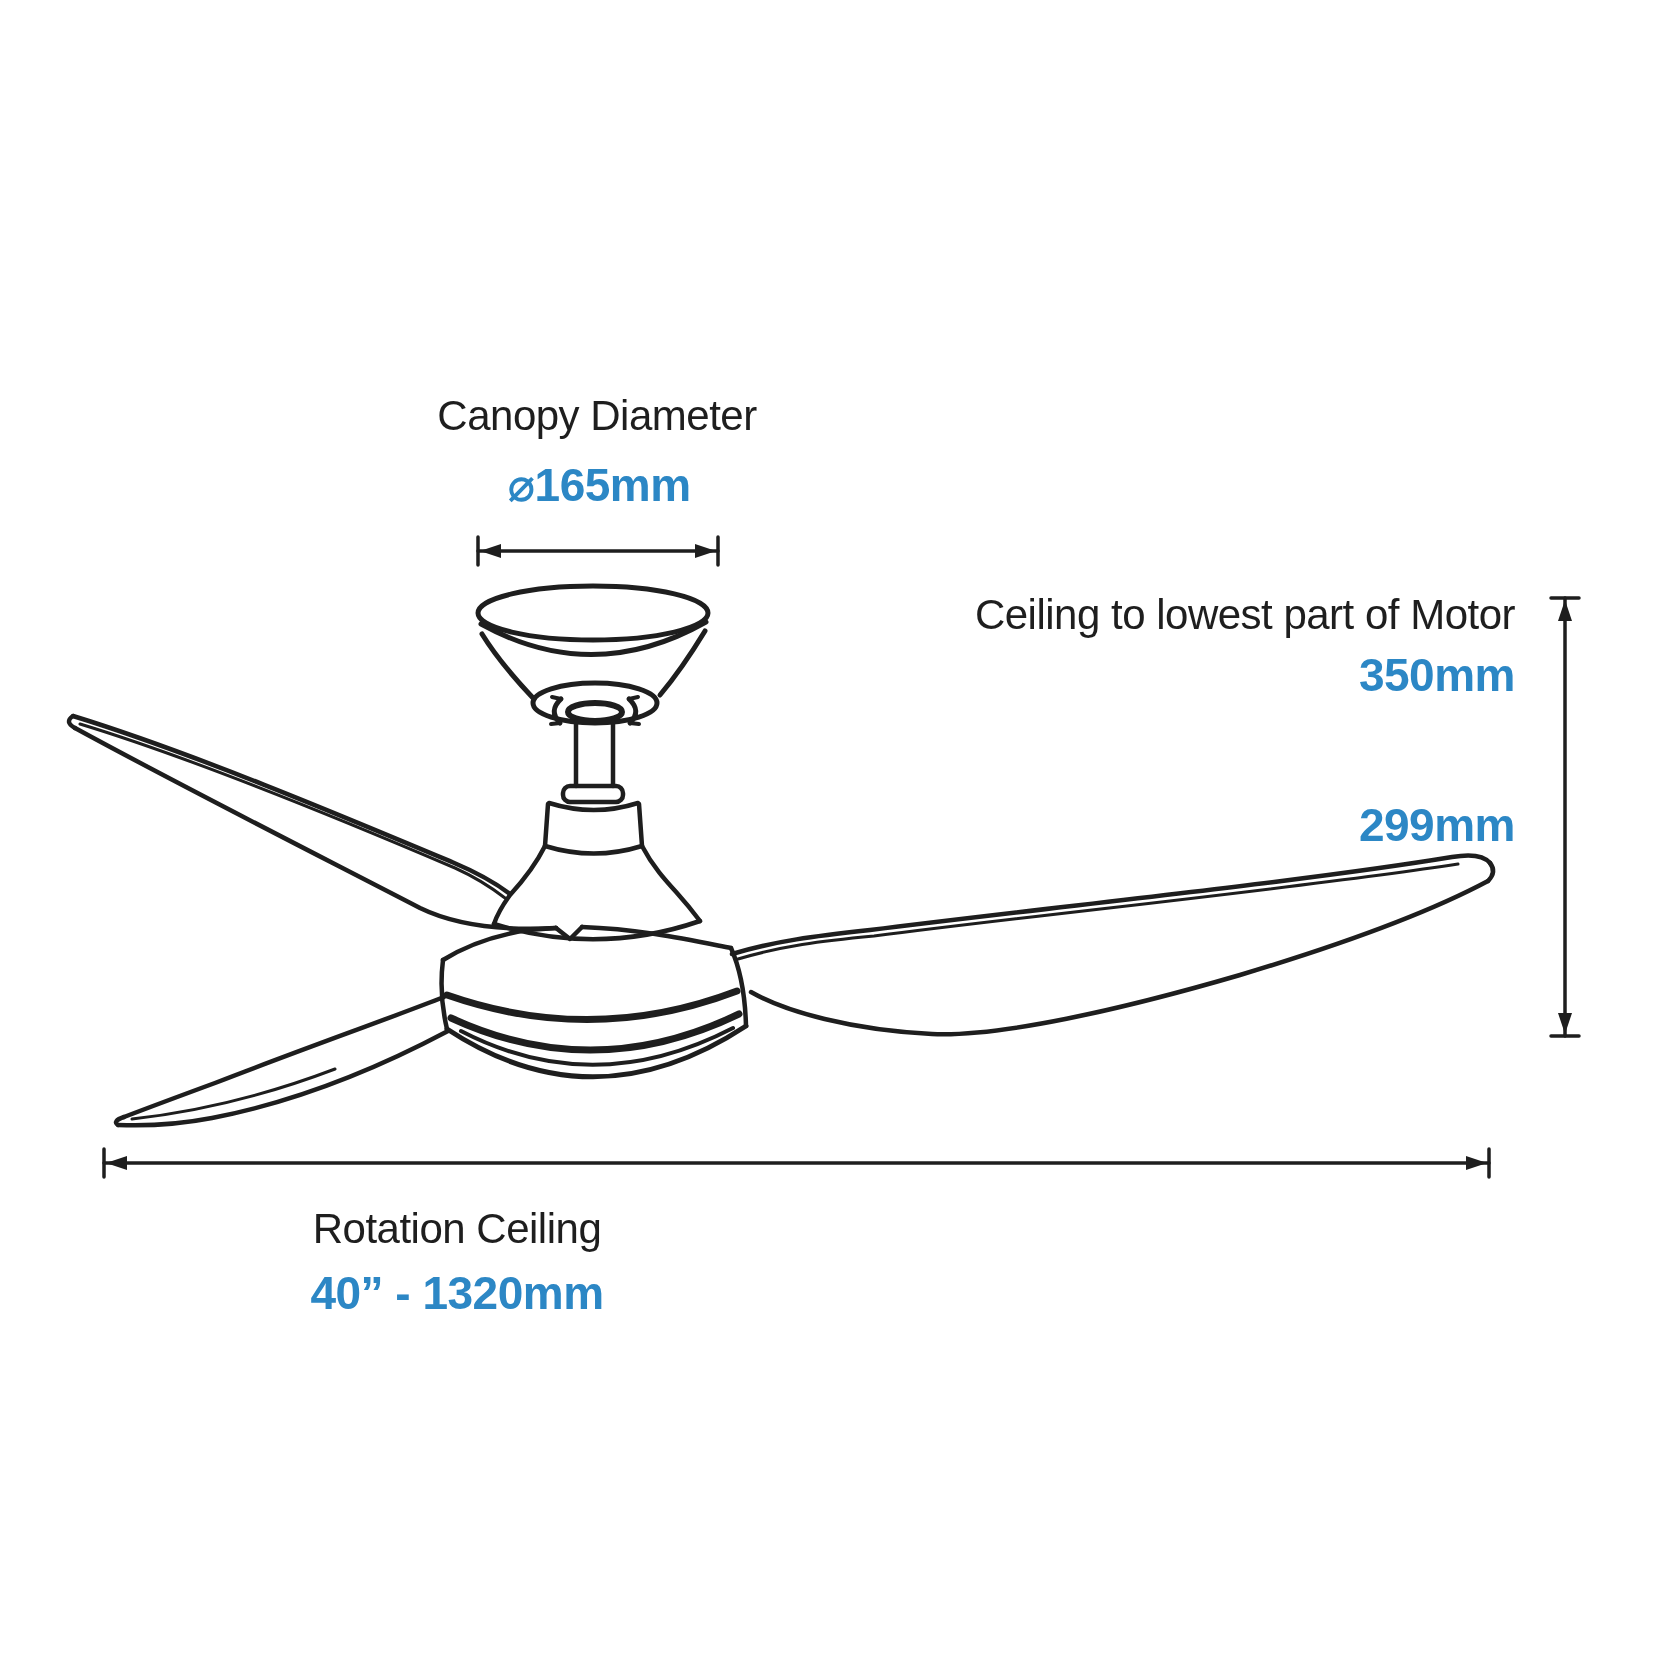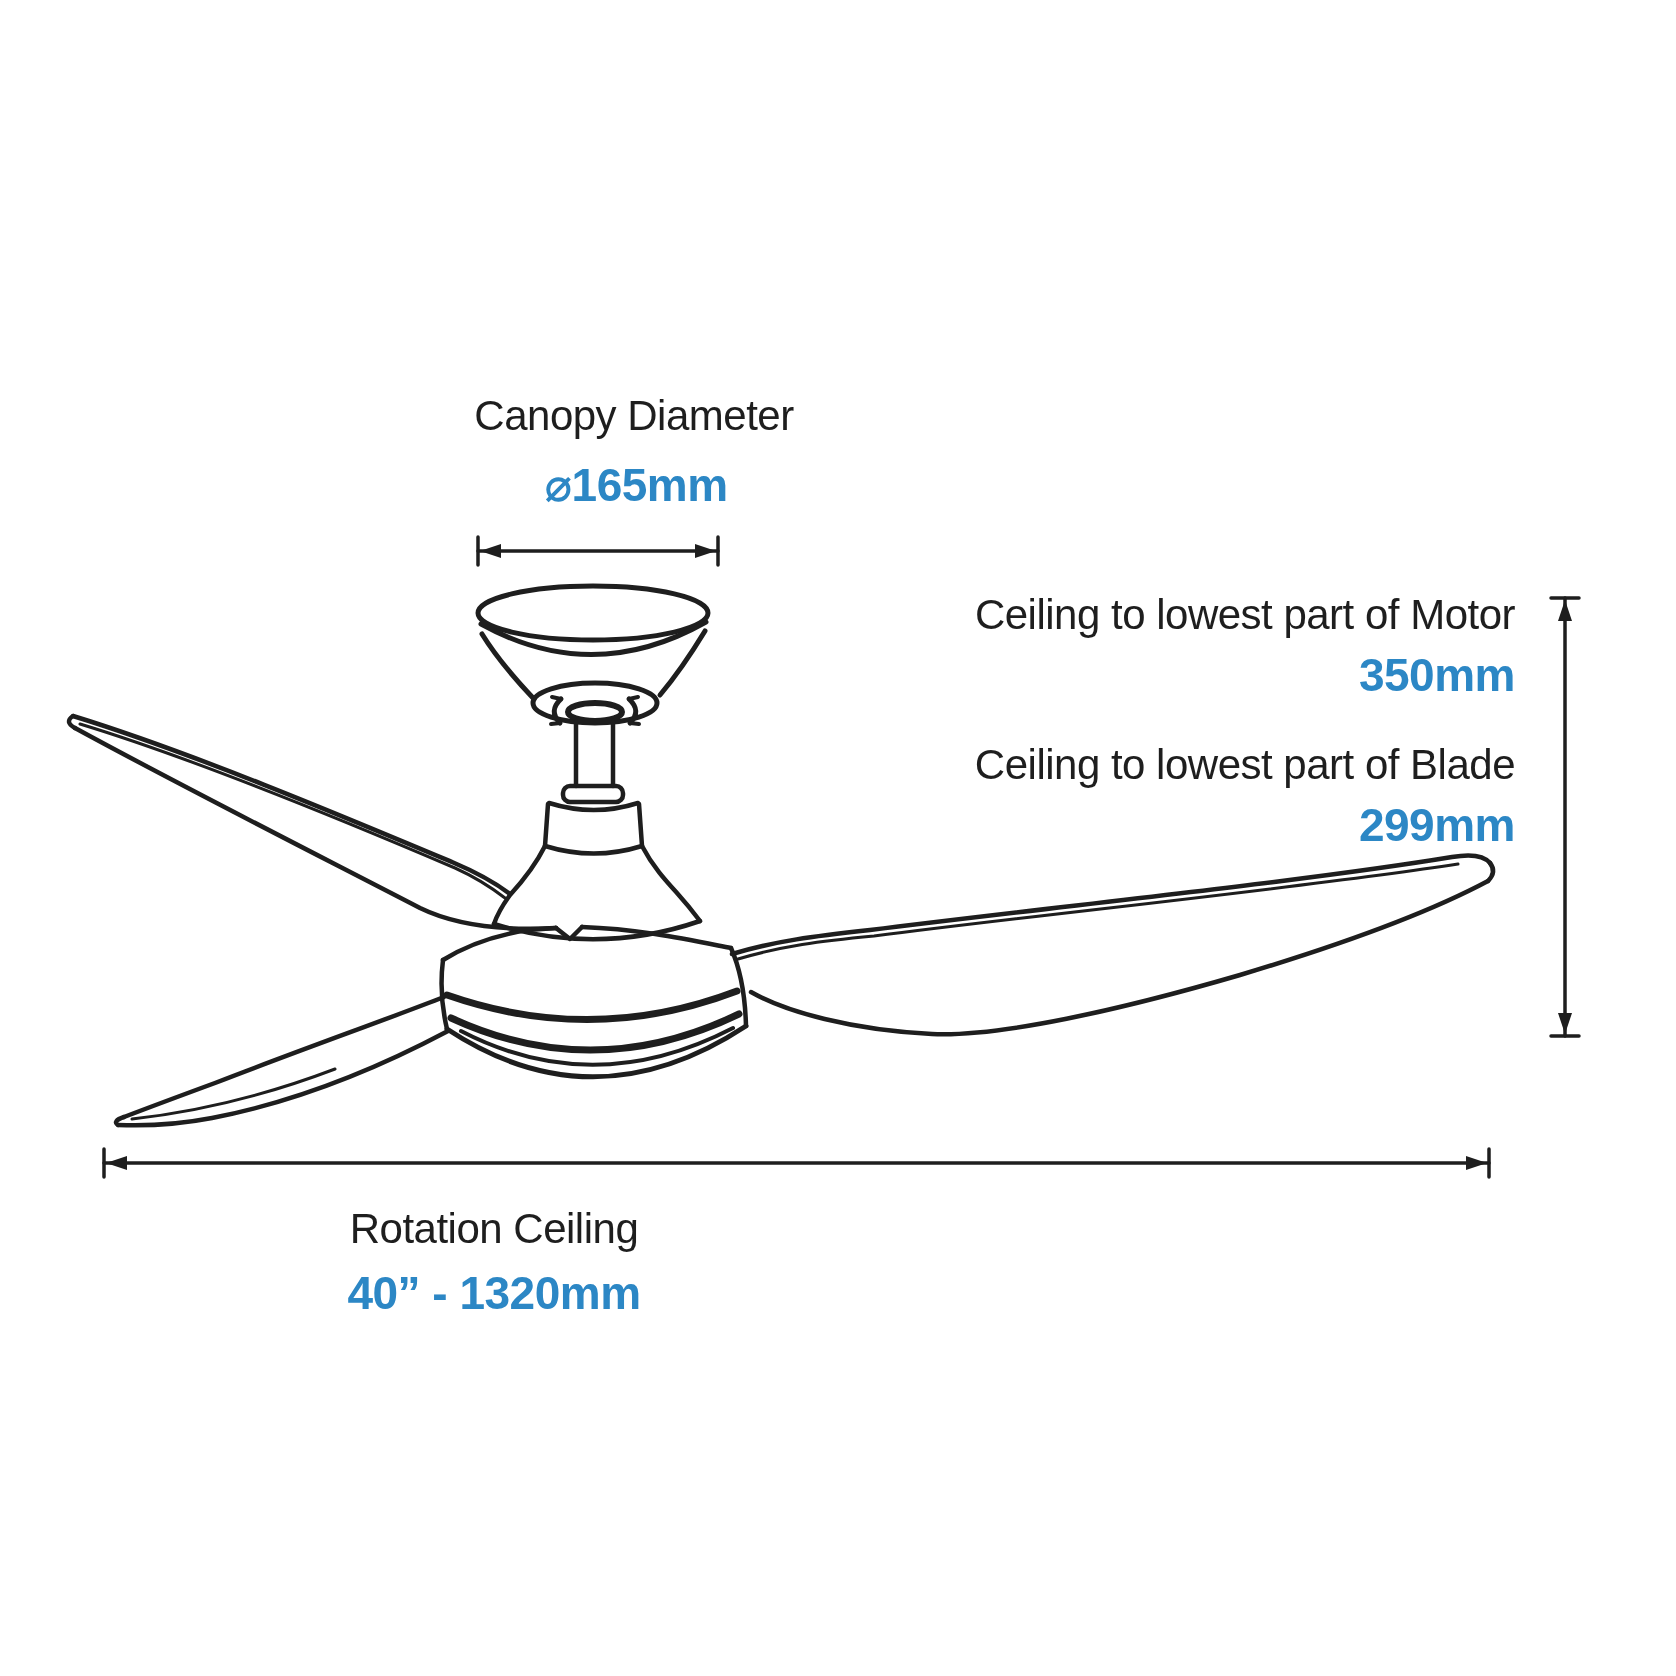--- a/index.html
+++ b/index.html
@@ -32,21 +32,21 @@
     color: var(--ink);
     font-size: 42px;
     letter-spacing: -0.5px;
   }
   .note.value {
     color: var(--accent);
     font-weight: 700;
     font-size: 46px;
     letter-spacing: -0.5px;
   }
-  .center-col { width: 600px; text-align: center; margin-left: 37px; }
+  .center-col { width: 600px; text-align: center; }
   .right-align { right: 161px; text-align: left; }
   .canopy-label   { left: 297px; top: 393px; font-size: 43px; }
   .canopy-value   { left: 299px; top: 460px; font-size: 45px; }
   .motor-label    { top: 592px; font-size: 41px; }
   .motor-value    { top: 650px; font-size: 47px; }
   .blade-label    { top: 742px; font-size: 41px; }
   .blade-value    { top: 800px; font-size: 47px; }
   .rotation-label { left: 157px; top: 1206px; font-size: 43px; }
   .rotation-value { left: 157px; top: 1268px; font-size: 47px; }
 </style>
@@ -150,21 +150,20 @@
   </svg>
 
   <div class="note label center-col canopy-label">Canopy Diameter</div>
 
   <div class="note value center-col canopy-value">⌀165mm</div>
 
   <div class="note label right-align motor-label">Ceiling to lowest part of Motor</div>
 
   <div class="note value right-align motor-value">350mm</div>
 
-  <div class="note label right-align blade-label">Ceiling to lowest part of Blade</div>
 
   <div class="note value right-align blade-value">299mm</div>
 
   <div class="note label center-col rotation-label">Rotation Ceiling</div>
 
   <div class="note value center-col rotation-value">40” - 1320mm</div>
 
 </div>
 
 </body></html>

